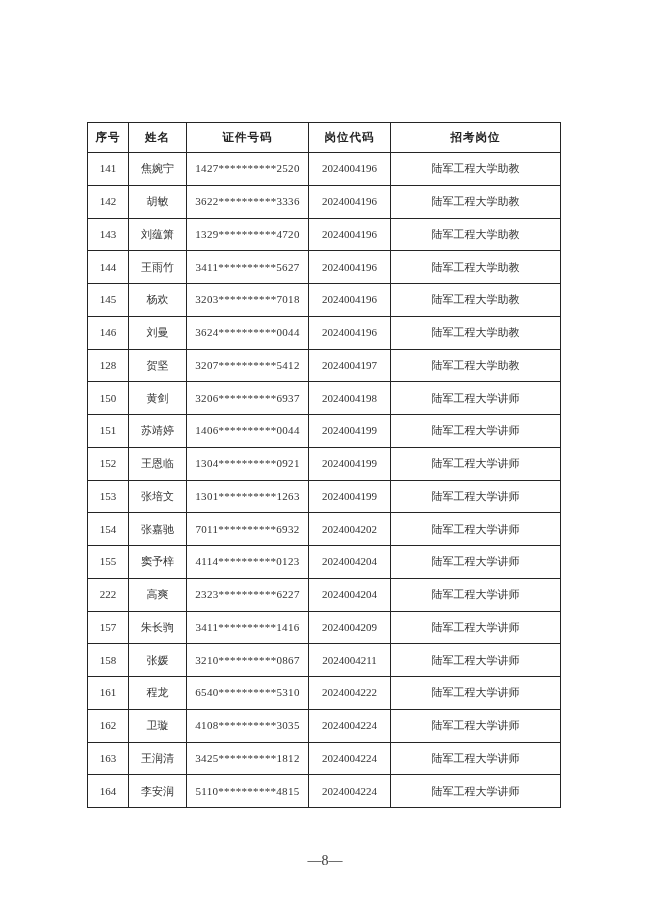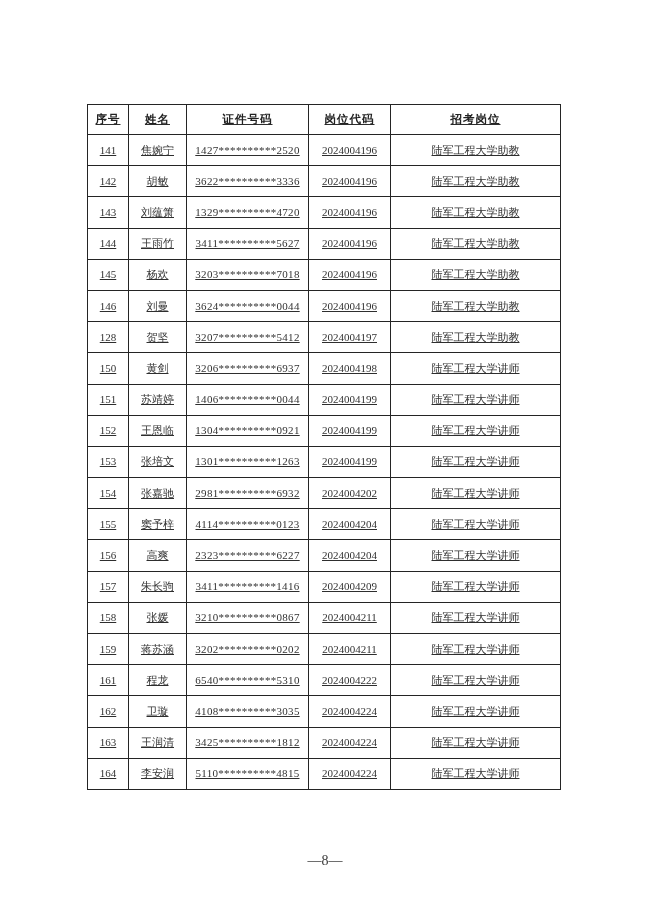--- a/index.html
+++ b/index.html
@@ -12,26 +12,25 @@
     width: 650px;
     height: 919px;
     background: #ffffff;
     font-family: "Liberation Serif", "DejaVu Serif", serif;
     color: #2e2e2e;
     overflow: hidden;
   }
   table.roster {
     position: absolute;
     left: 87px;
-    top: 104px;
+    top: 122px;
     width: 473px;
     height: 686px;
     border-collapse: collapse;
     table-layout: fixed;
-    text-decoration: underline;
   }
   table.roster col.c-no   { width: 41px; }
   table.roster col.c-name { width: 58px; }
   table.roster col.c-id   { width: 122px; }
   table.roster col.c-code { width: 82px; }
   table.roster col.c-post { width: 170px; }
   table.roster th, table.roster td {
     border: 1px solid #242424;
     text-align: center;
     vertical-align: middle;
@@ -163,60 +162,53 @@
         <tr>
           <td class="cell-no">153</td>
           <td class="cell-name">张培文</td>
           <td class="cell-id-number">1301**********1263</td>
           <td class="cell-position-code">2024004199</td>
           <td class="cell-position-title">陆军工程大学讲师</td>
         </tr>
         <tr>
           <td class="cell-no">154</td>
           <td class="cell-name">张嘉驰</td>
-          <td class="cell-id-number">2981**********6932</td>
+          <td class="cell-id-number">7011**********6932</td>
           <td class="cell-position-code">2024004202</td>
           <td class="cell-position-title">陆军工程大学讲师</td>
         </tr>
         <tr>
           <td class="cell-no">155</td>
           <td class="cell-name">窦予梓</td>
           <td class="cell-id-number">4114**********0123</td>
           <td class="cell-position-code">2024004204</td>
           <td class="cell-position-title">陆军工程大学讲师</td>
         </tr>
         <tr>
-          <td class="cell-no">156</td>
+          <td class="cell-no">222</td>
           <td class="cell-name">高爽</td>
           <td class="cell-id-number">2323**********6227</td>
           <td class="cell-position-code">2024004204</td>
           <td class="cell-position-title">陆军工程大学讲师</td>
         </tr>
         <tr>
           <td class="cell-no">157</td>
           <td class="cell-name">朱长驹</td>
           <td class="cell-id-number">3411**********1416</td>
           <td class="cell-position-code">2024004209</td>
           <td class="cell-position-title">陆军工程大学讲师</td>
         </tr>
         <tr>
           <td class="cell-no">158</td>
           <td class="cell-name">张媛</td>
           <td class="cell-id-number">3210**********0867</td>
           <td class="cell-position-code">2024004211</td>
           <td class="cell-position-title">陆军工程大学讲师</td>
         </tr>
         <tr>
-          <td class="cell-no">159</td>
-          <td class="cell-name">蒋苏涵</td>
-          <td class="cell-id-number">3202**********0202</td>
-          <td class="cell-position-code">2024004211</td>
-          <td class="cell-position-title">陆军工程大学讲师</td>
-        </tr>
-        <tr>
           <td class="cell-no">161</td>
           <td class="cell-name">程龙</td>
           <td class="cell-id-number">6540**********5310</td>
           <td class="cell-position-code">2024004222</td>
           <td class="cell-position-title">陆军工程大学讲师</td>
         </tr>
         <tr>
           <td class="cell-no">162</td>
           <td class="cell-name">卫璇</td>
           <td class="cell-id-number">4108**********3035</td>

